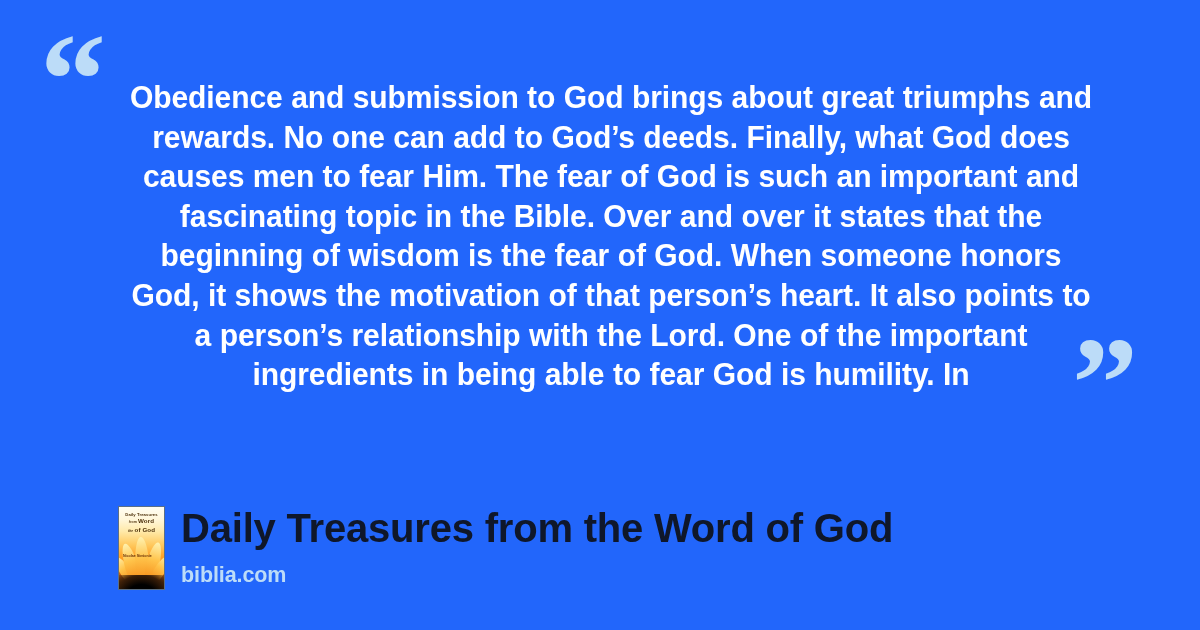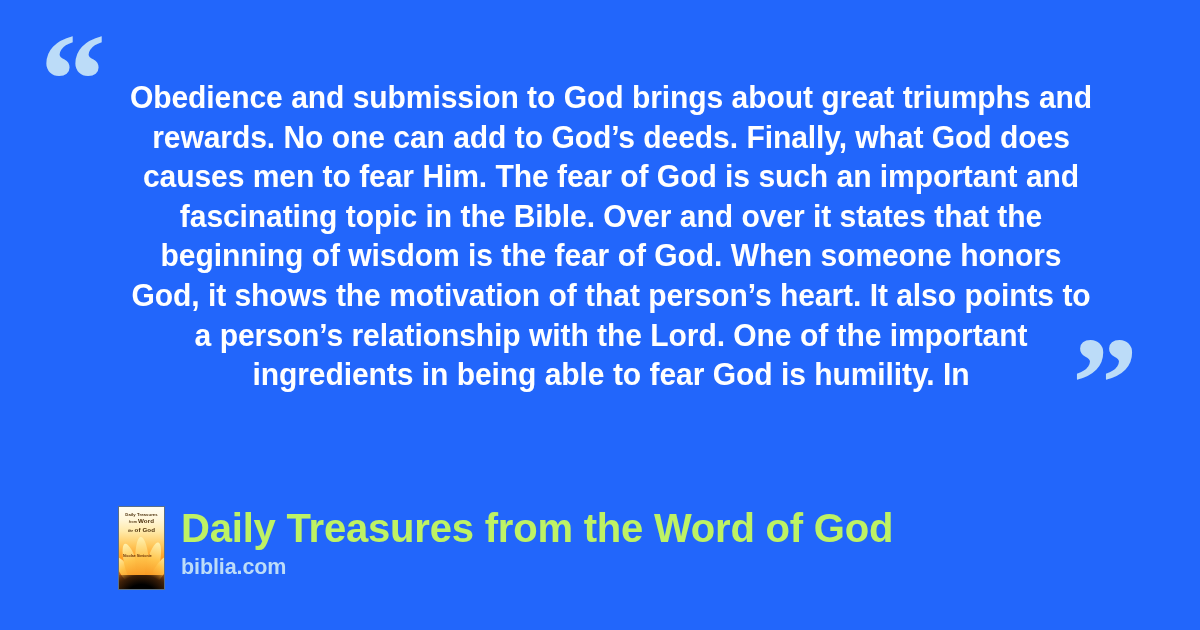--- a/index.html
+++ b/index.html
@@ -167,36 +167,36 @@
     text-align: left;
   }
 
   .brand-text {
     margin-left: 16px;
     display: flex;
     flex-direction: column;
     justify-content: flex-start;
   }
   .brand-title {
-    color: #bef264;
+    color: #0f172a;
     font-family: "Liberation Sans Narrow", "Liberation Sans", sans-serif;
     font-weight: 700;
     font-size: 40px;
     line-height: 44px;
     letter-spacing: -0.2px;
     white-space: nowrap;
   }
   .brand-url {
     color: #bcdcf8;
     font-family: "Liberation Sans", sans-serif;
     font-weight: 700;
     font-size: 21.5px;
     line-height: 26px;
     letter-spacing: -0.1px;
-    margin-top: 4px;
+    margin-top: 12px;
     white-space: nowrap;
   }
 </style>
 </head>
 <body>
 
 <div class="card">
 
   <span class="quote-mark open">“</span>
 

